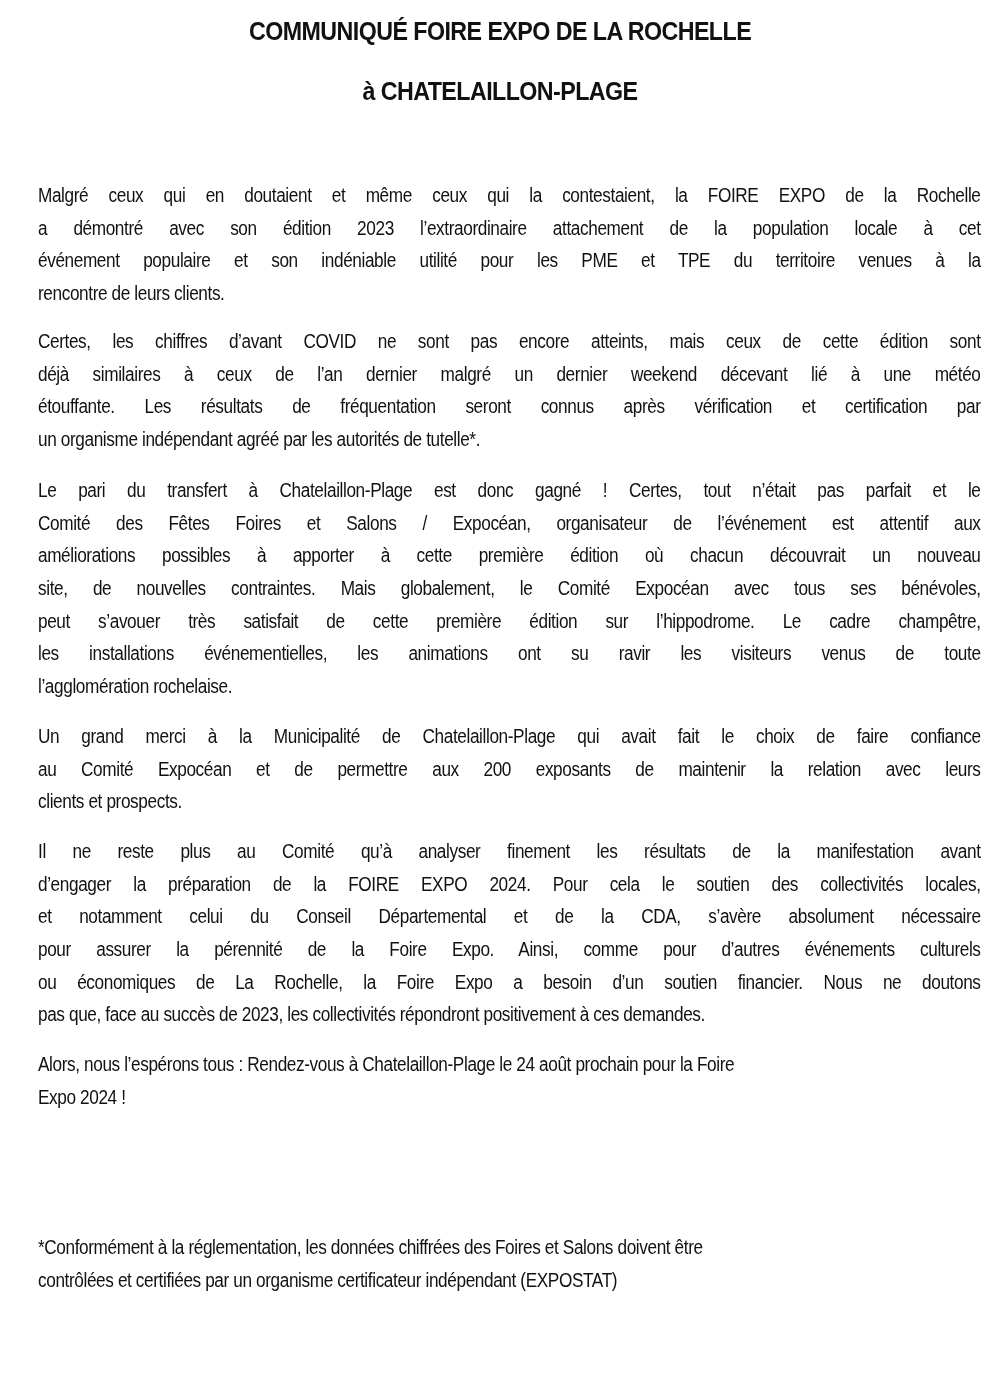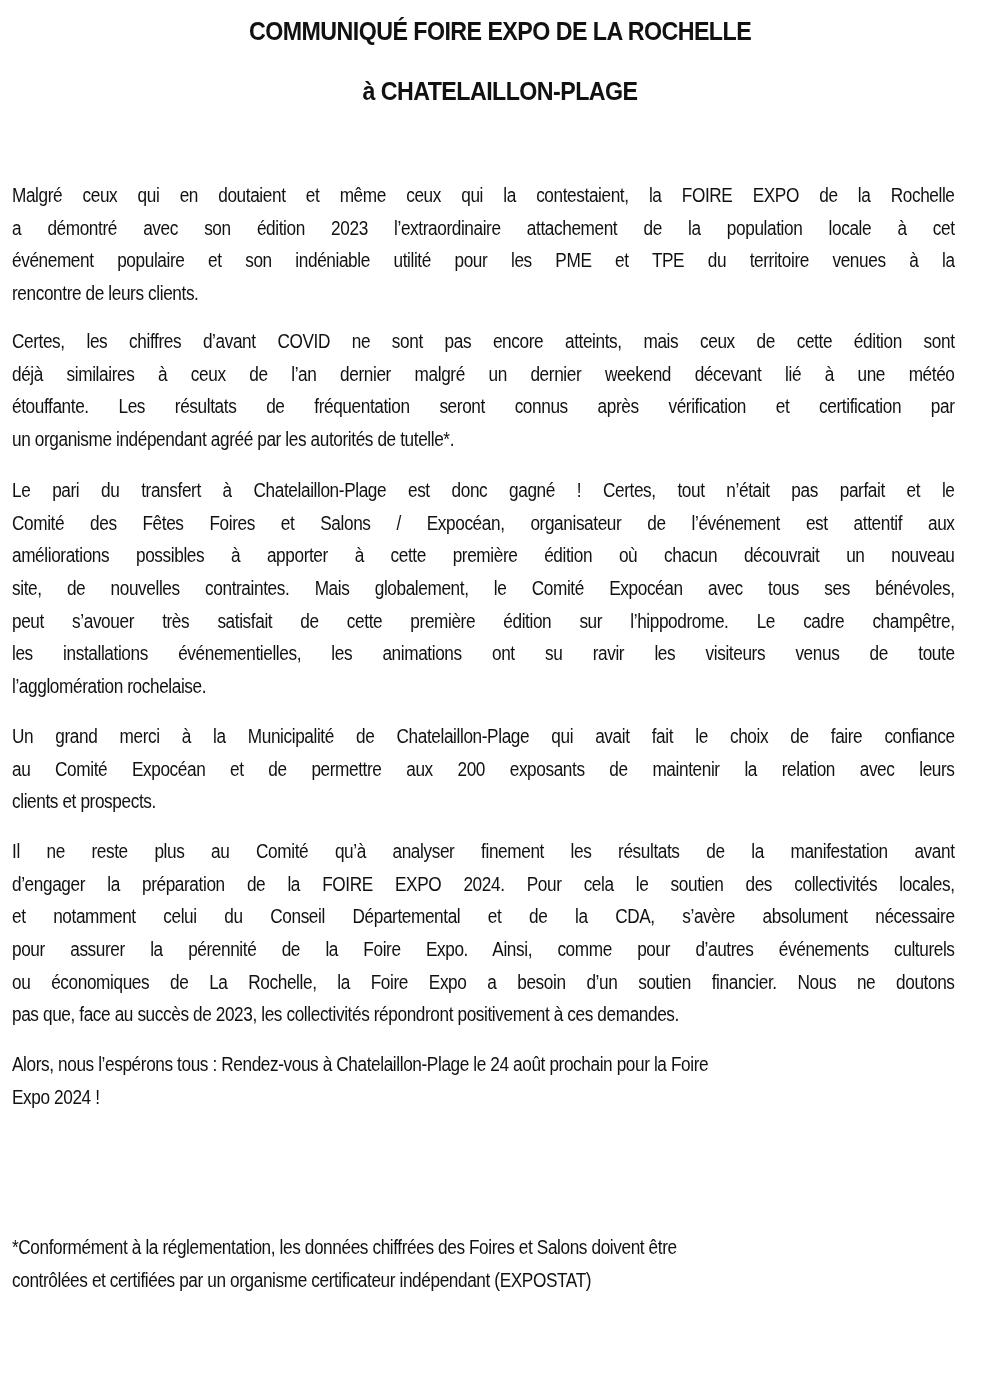--- a/index.html
+++ b/index.html
@@ -8,21 +8,21 @@
       font-family: "Liberation Sans", "DejaVu Sans", sans-serif;
       color: #111111;
     }
     .title {
       position: absolute; left: 0; width: 1000px; text-align: center;
       font-weight: bold; font-size: 25px; letter-spacing: -0.6px;
       transform: scaleX(0.93); transform-origin: center;
     }
     .t1 { top: 17px; }
     .t2 { top: 77px; }
-    .para { position: absolute; left: 12px; width: 943px; }
+    .para { position: absolute; left: 38px; width: 943px; }
     .line {
       display: block; height: 32.7px; line-height: 32.7px;
       font-size: 20px; white-space: nowrap;
       letter-spacing: -0.45px;
       transform: scaleX(0.86); transform-origin: left center;
       width: 1096px; text-align: left;
     }
     .line.j { text-align: justify; text-align-last: justify; }
   </style>
 </head>

